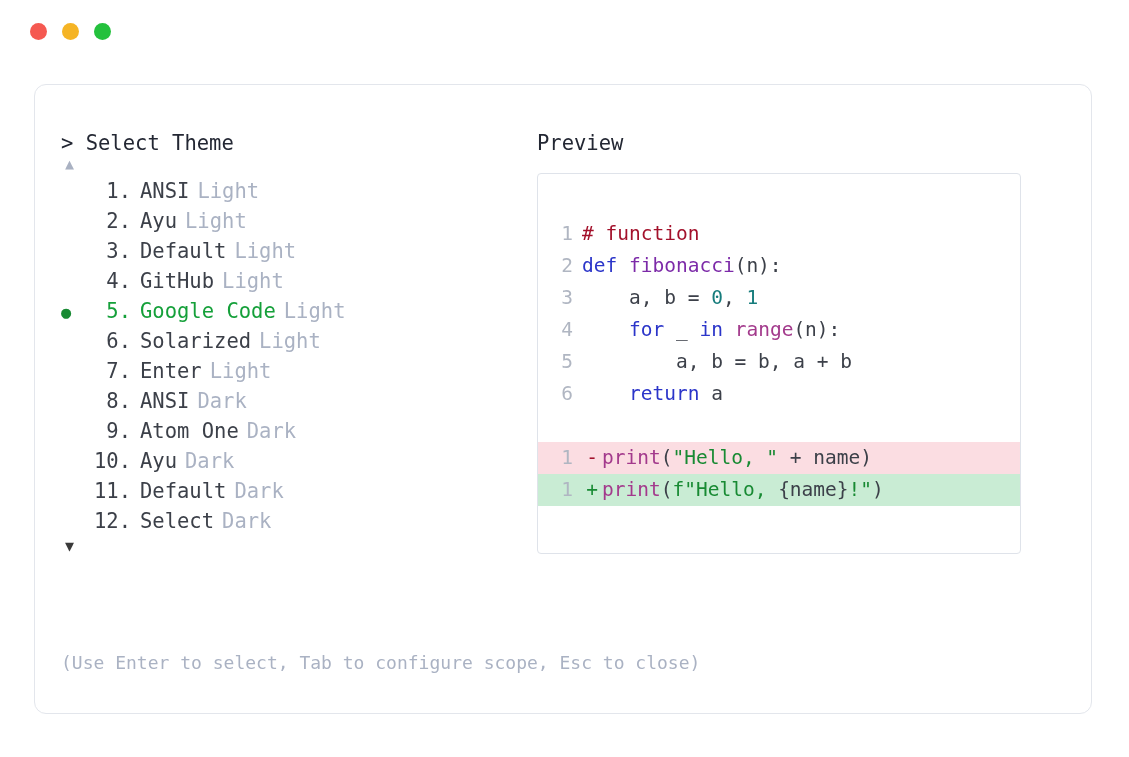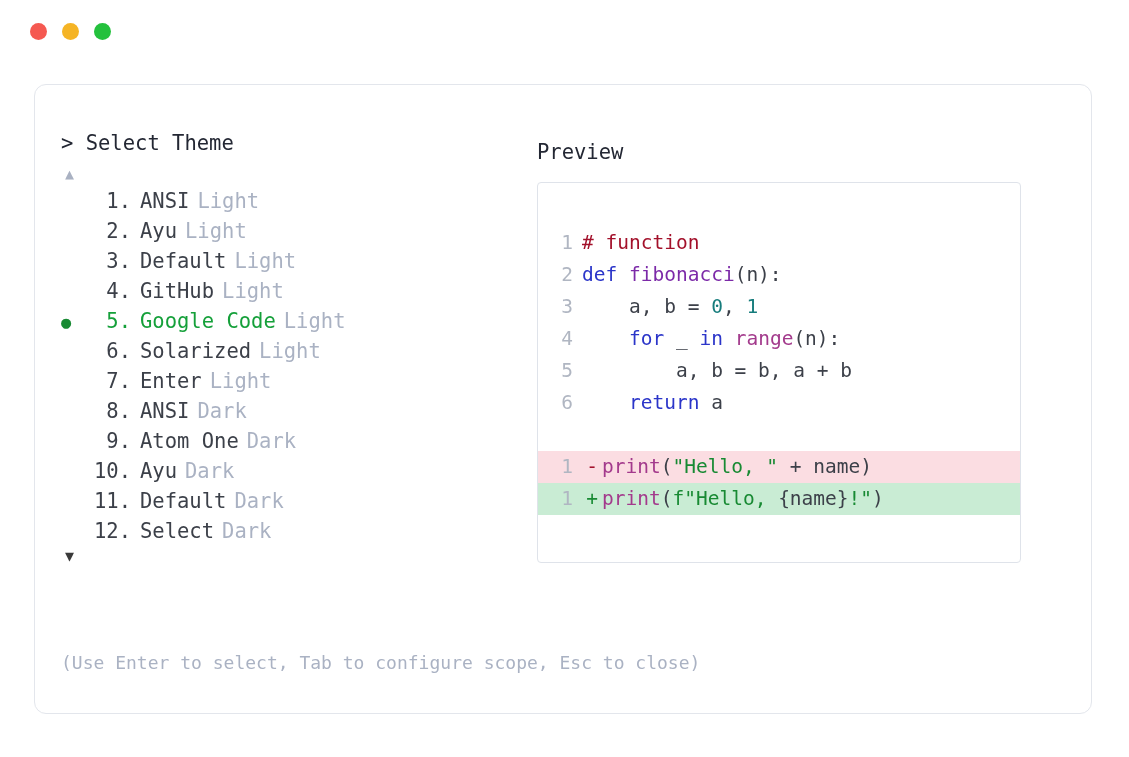--- a/index.html
+++ b/index.html
@@ -52,21 +52,20 @@
     position: absolute;
     left: 26px;
     top: 46px;
     width: 470px;
   }
   .prompt {
     font-size: 20.5px;
     color: #232733;
     letter-spacing: 0px;
     white-space: pre;
-    margin-bottom: 10px;
   }
   .scroll-arrow {
     font-size: 15px;
     line-height: 18px;
     height: 18px;
     padding-left: 4px;
     color: #a9b1c2;
   }
   .scroll-arrow.down { color: #3a3a3a; }
 
@@ -98,21 +97,20 @@
   .theme-row.selected .num-cell,
   .theme-row.selected .name-cell { color: #15a03a; }
   .theme-row.selected .variant-cell { color: #aab2c3; }
 
   
   .right-col {
     position: absolute;
     left: 502px;
     top: 46px;
     width: 484px;
-    margin-top: 9px;
   }
   .preview-label {
     font-size: 20.5px;
     color: #232733;
     margin-bottom: 18px;
     white-space: pre;
   }
   .code-panel {
     border: 1.4px solid #dfe3ea;
     border-radius: 4px;

